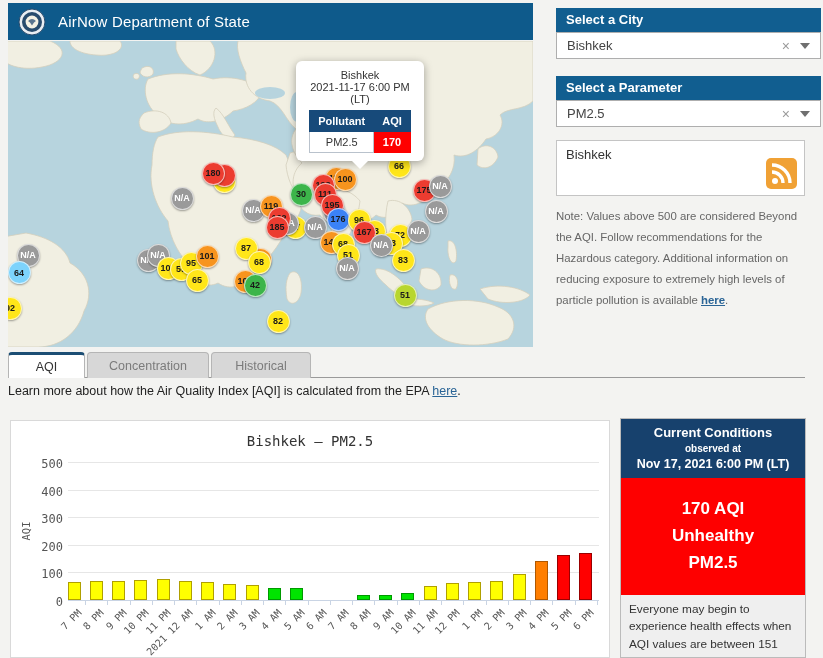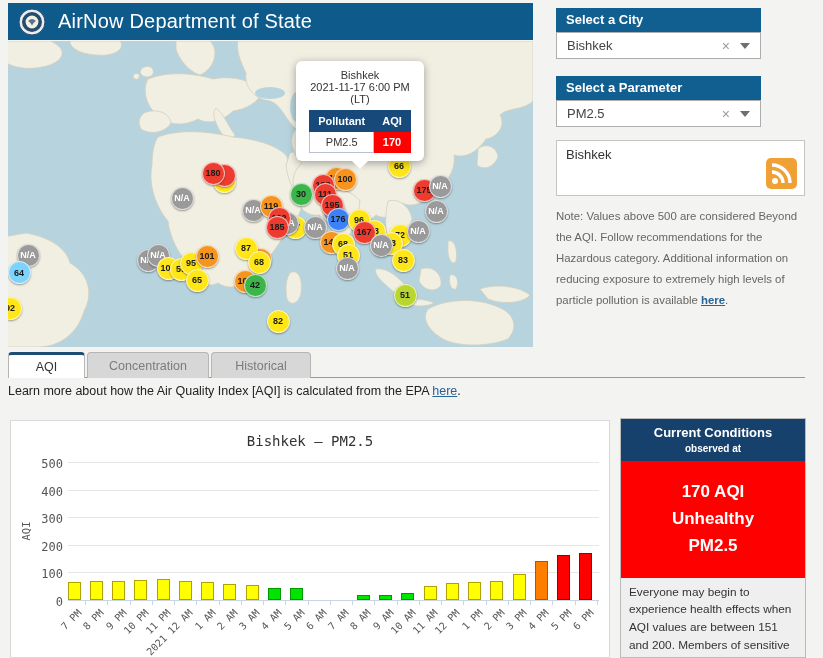--- a/index.html
+++ b/index.html
@@ -4,21 +4,21 @@
 <style>
   * { margin:0; padding:0; box-sizing:border-box; }
   html,body { width:823px; height:658px; overflow:hidden; background:#f3f3f1;
               font-family:"Liberation Sans", sans-serif; }
   #page { position:relative; width:823px; height:658px; }
 
   
   #header { position:absolute; left:8px; top:3px; width:525px; height:37px;
             background:#0e5a8b; color:#fff; display:flex; align-items:center; }
   #header .seal { margin-left:10px; width:28px; height:28px; }
-  #header .title { margin-left:12px; font-size:20px; letter-spacing:.2px; }
+  #header .title { margin-left:12px; font-size:15px; letter-spacing:.2px; }
 
   
   #map { position:absolute; left:8px; top:41px; width:525px; height:306px;
          background:#b7d4de; overflow:hidden; }
   #map svg.world { position:absolute; left:0; top:0; }
   .marker { position:absolute; width:23px; height:23px; border-radius:50%;
             display:flex; align-items:center; justify-content:center;
             font-size:9px; font-weight:bold; color:#1a1a1a;
             box-shadow:0 1px 2px rgba(0,0,0,.35); border:1px solid rgba(255,255,255,.65); }
   .marker.gray { color:#fff; }
@@ -72,21 +72,21 @@
   #panel .phead .l1 { font-size:13px; font-weight:bold; }
   #panel .phead .l2 { font-size:10px; font-weight:bold; margin-top:3px; }
   #panel .phead .l3 { font-size:12.5px; font-weight:bold; margin-top:3px; }
   #panel .pred { background:#fe0000; color:#fff; text-align:center; padding:17px 0 18px 0; }
   #panel .pred div { font-size:17px; font-weight:bold; line-height:1.6; }
   #panel .phealth { padding:6px 8px 0 8px; }
   #panel .phealth .ht { text-align:center; font-size:12px; font-weight:bold; color:#222; margin-bottom:6px; }
   #panel .phealth .hb { font-size:11.8px; color:#333; line-height:1.5; }
 
   
-  .widget { position:absolute; left:556px; width:205px; }
+  .widget { position:absolute; left:556px; width:265px; }
   .whead { background:#115e90; color:#fff; font-size:13px; font-weight:bold; padding:4px 10px 5px 10px; }
   .wfield { background:#fff; border:1px solid #aeaeae; height:27px; display:flex; align-items:center;
             font-size:13px; color:#444; cursor:pointer; }
   .wfield .val { flex:1; padding-left:10px; }
   .wfield .clr { color:#9a9a9a; font-size:14px; padding:0 10px; cursor:pointer; }
   .wfield .car { width:0; height:0; border-left:5px solid transparent; border-right:5px solid transparent;
                  border-top:6px solid #6f6f6f; margin-right:10px; cursor:pointer; }
   #rssbox { position:absolute; left:556px; top:140px; width:249px; height:56px;
             background:#fff; border:1px solid #c4c4c4; }
   #rssbox .rcity { position:absolute; left:9px; top:6px; font-size:13px; color:#333; }
@@ -326,20 +326,21 @@
         <div class="xlabel" style="left: 434.72px;">5 PM</div>
         <div class="xtick" style="left: 585.98px;"></div>
         <div class="xlabel" style="left: 456.98px;">6 PM</div>
       </div>
   </div>
 
   <div id="panel">
     <div class="phead">
       <div class="l1">Current Conditions</div>
       <div class="l2">observed at</div>
+      <div class="l3">Nov 17, 2021 6:00 PM (LT)</div>
     </div>
     <div class="pred">
       <div>170 AQI</div>
       <div>Unhealthy</div>
       <div>PM2.5</div>
     </div>
     <div class="phealth">
       <div class="hb">Everyone may begin to experience health effects when AQI values are between 151 and 200. Members of sensitive groups may experience more serious health effects.</div>
     </div>
   </div>

